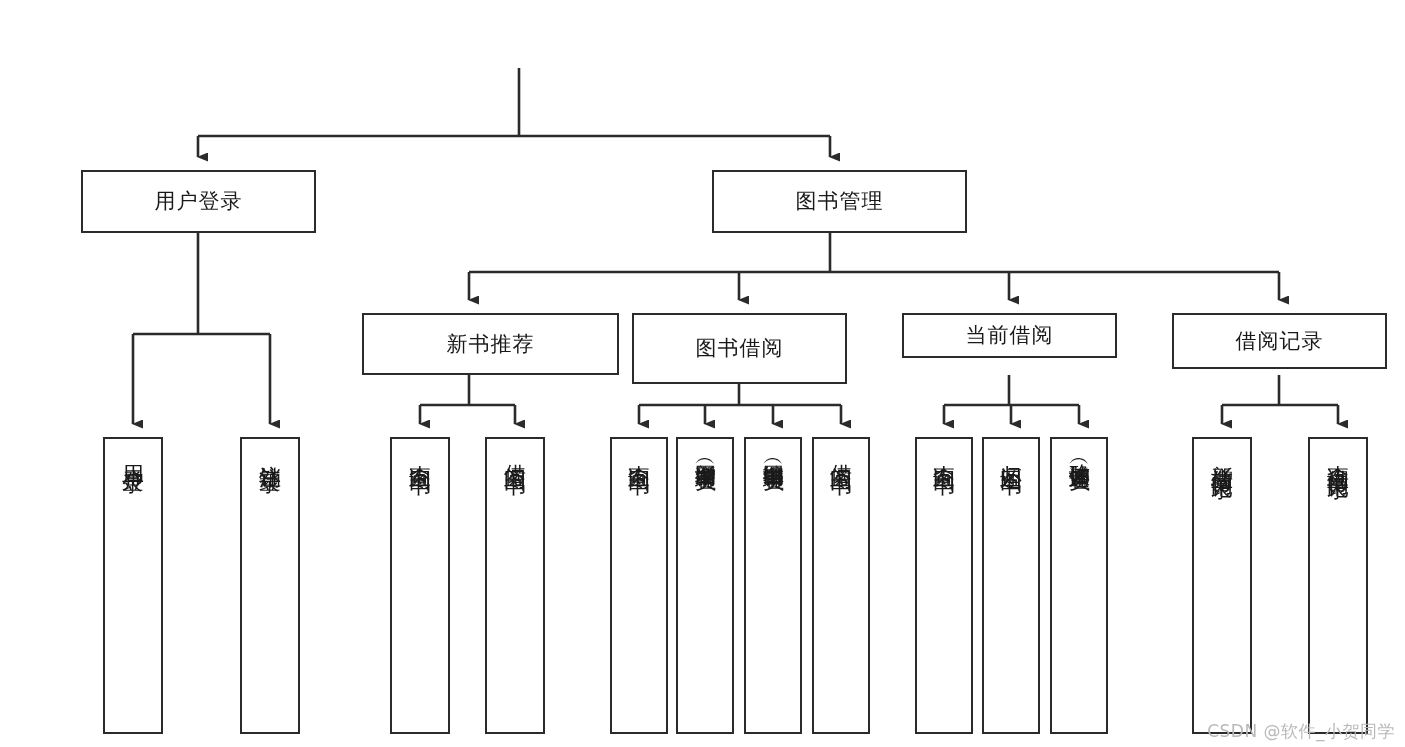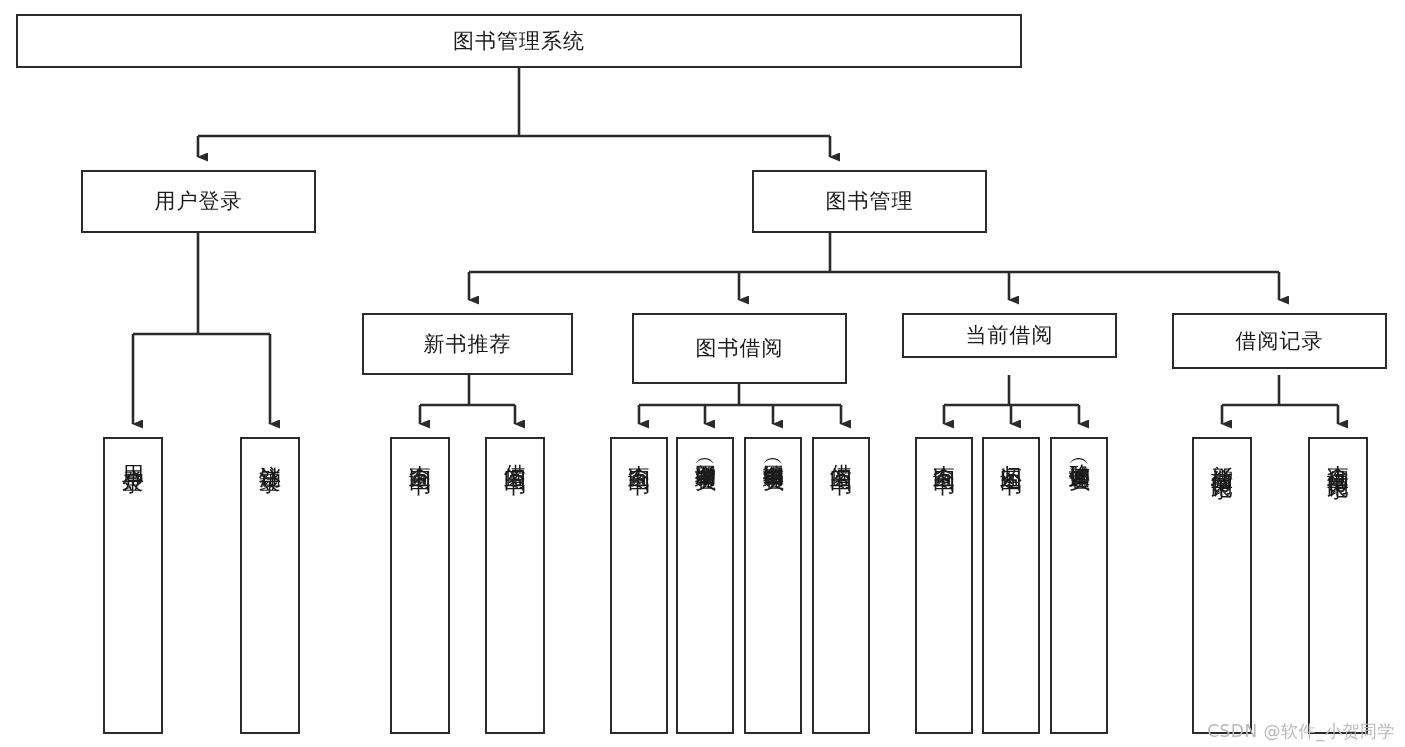--- a/index.html
+++ b/index.html
@@ -116,32 +116,29 @@
         <path d="M944,405 L944,424" marker-end="url(#arrowhead)"></path>
         <path d="M1011,405 L1011,424" marker-end="url(#arrowhead)"></path>
         <path d="M1079,405 L1079,424" marker-end="url(#arrowhead)"></path>
         <path d="M1279,375 L1279,405"></path>
         <path d="M1222,405 L1338,405"></path>
         <path d="M1222,405 L1222,424" marker-end="url(#arrowhead)"></path>
         <path d="M1338,405 L1338,424" marker-end="url(#arrowhead)"></path>
       </g>
   </svg>
 
-  <div class="node-box node-horizontal" style="left: 16px; top: 14px; width: 1006px; height: 54px;">
-    <span class="node-label">图书管理系统</span>
-  </div>
 
   <div class="node-box node-horizontal" style="left: 81px; top: 170px; width: 235px; height: 63px;">
     <span class="node-label">用户登录</span>
   </div>
-  <div class="node-box node-horizontal" style="left: 712px; top: 170px; width: 235px; height: 63px; margin-left: 40px;">
+  <div class="node-box node-horizontal" style="left: 712px; top: 170px; width: 255px; height: 63px;">
     <span class="node-label">图书管理</span>
   </div>
 
-  <div class="node-box node-horizontal" style="left: 362px; top: 313px; width: 211px; height: 62px;">
+  <div class="node-box node-horizontal" style="left: 362px; top: 313px; width: 257px; height: 62px;">
     <span class="node-label">新书推荐</span>
   </div>
   <div class="node-box node-horizontal" style="left: 632px; top: 313px; width: 215px; height: 71px;">
     <span class="node-label">图书借阅</span>
   </div>
   <div class="node-box node-horizontal" style="left: 902px; top: 313px; width: 215px; height: 45px;">
     <span class="node-label">当前借阅</span>
   </div>
   <div class="node-box node-horizontal" style="left: 1172px; top: 313px; width: 215px; height: 56px;">
     <span class="node-label">借阅记录</span>

